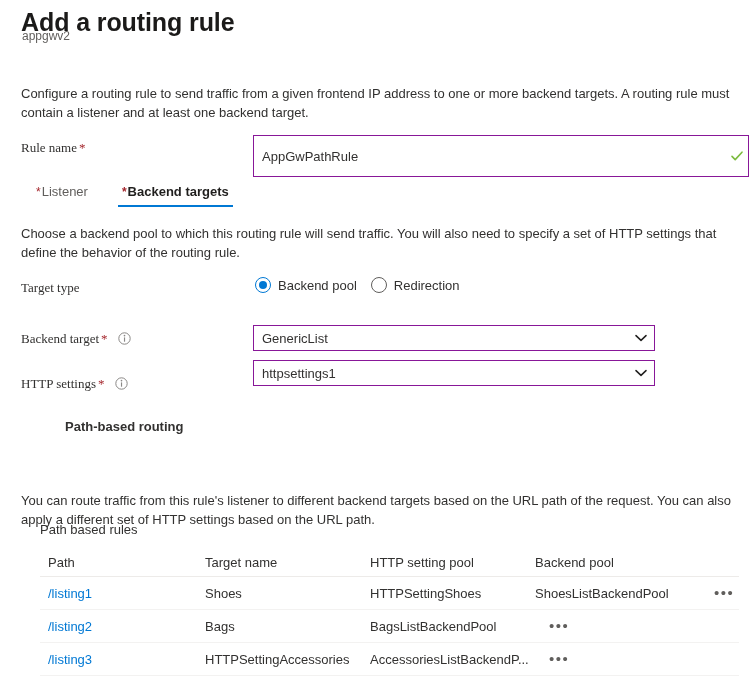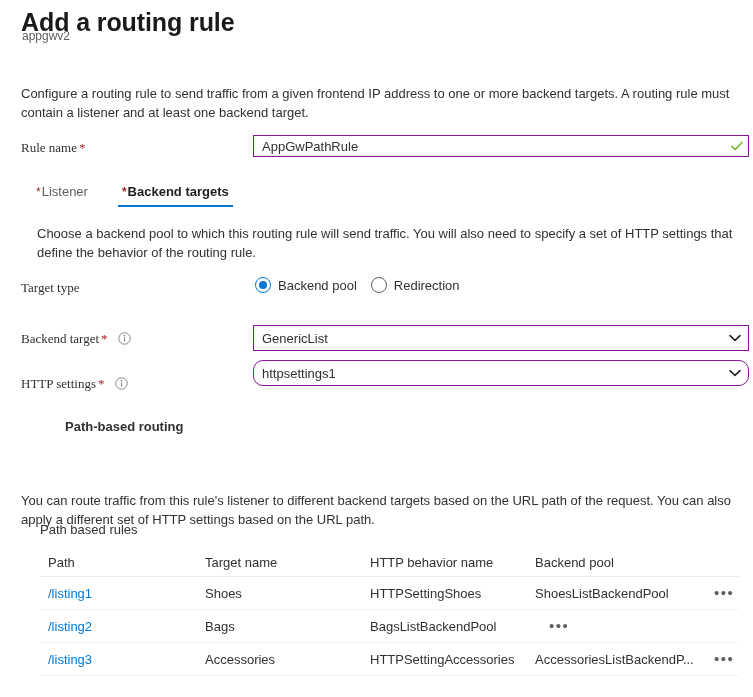--- a/index.html
+++ b/index.html
@@ -51,21 +51,21 @@
     font-family: Liberation Serif, serif;
   }
   .req { color: #a4262c; font-size: 13px; margin-left: 2px; }
 
   .lbl-rulename { left: 21px; top: 140px; }
 
   .textfield {
     position: absolute;
     left: 253px; top: 135px;
     width: 496px;
-    height: 22px;
+    height: 42px;
     border: 1px solid #881798;
     box-sizing: border-box;
     background: #fff;
     display: flex;
     align-items: center;
   }
   .textfield .value {
     flex: 1 1 auto;
     font-size: 13px;
     color: #323130;
@@ -114,21 +114,20 @@
     background: #0078d4;
   }
 
   .section-desc {
     position: absolute;
     left: 21px; top: 224px;
     width: 700px;
     font-size: 13px;
     line-height: 19px;
     color: #323130;
-    margin-left: 16px;
   }
 
   
   .lbl-targettype { left: 21px; top: 280px; }
   .radio-group {
     position: absolute;
     left: 255px; top: 277px;
     display: flex;
     align-items: center;
     gap: 14px;
@@ -169,31 +168,31 @@
   .info-icon {
     display: inline-block;
     vertical-align: -2px;
     margin-left: 7px;
     width: 13px; height: 13px;
   }
 
   .selectbox {
     position: absolute;
     left: 253px;
-    width: 496px;
+    width: 402px;
     height: 26px;
     border: 1px solid #881798;
     box-sizing: border-box;
     background: #fff;
     display: flex;
     align-items: center;
     cursor: pointer;
   }
   .selectbox.sel1 { top: 325px; }
-  .selectbox.sel2 { top: 360px; border-radius: 10px; }
+  .selectbox.sel2 { top: 360px; }
   .selectbox .value {
     flex: 1 1 auto;
     font-size: 13px;
     color: #323130;
     padding-left: 8px;
   }
   .chevron {
     width: 26px; height: 24px;
     display: flex; align-items: center; justify-content: center;
     flex: 0 0 auto;
@@ -350,21 +349,21 @@
 
   <div class="subhead">Path-based routing</div>
   <div class="pbr-desc">You can route traffic from this rule's listener to different backend targets based on the URL path of the request. You can also apply a different set of HTTP settings based on the URL path.</div>
 
   <div class="table-caption">Path based rules</div>
 
   <div class="grid">
     <div class="grid-row grid-head">
       <div class="c-path">Path</div>
       <div class="c-target">Target name</div>
-      <div class="c-setting">HTTP behavior name</div>
+      <div class="c-setting">HTTP setting pool</div>
       <div class="c-pool">Backend pool</div>
       <div class="c-menu"></div>
     </div>
 
     <div class="grid-body">
 
       <div class="grid-row">
         <div class="c-path">
           <span class="link">/listing1</span>
         </div>
@@ -384,21 +383,20 @@
         <div class="c-pool">BagsListBackendPool</div>
         <div class="c-menu">
           <span class="ellipsis-btn">•••</span>
         </div>
       </div>
 
       <div class="grid-row">
         <div class="c-path">
           <span class="link">/listing3</span>
         </div>
-        <div class="c-target">Accessories</div>
         <div class="c-setting">HTTPSettingAccessories</div>
         <div class="c-pool">AccessoriesListBackendP...</div>
         <div class="c-menu">
           <span class="ellipsis-btn">•••</span>
         </div>
       </div>
 
     </div>
   </div>
 

